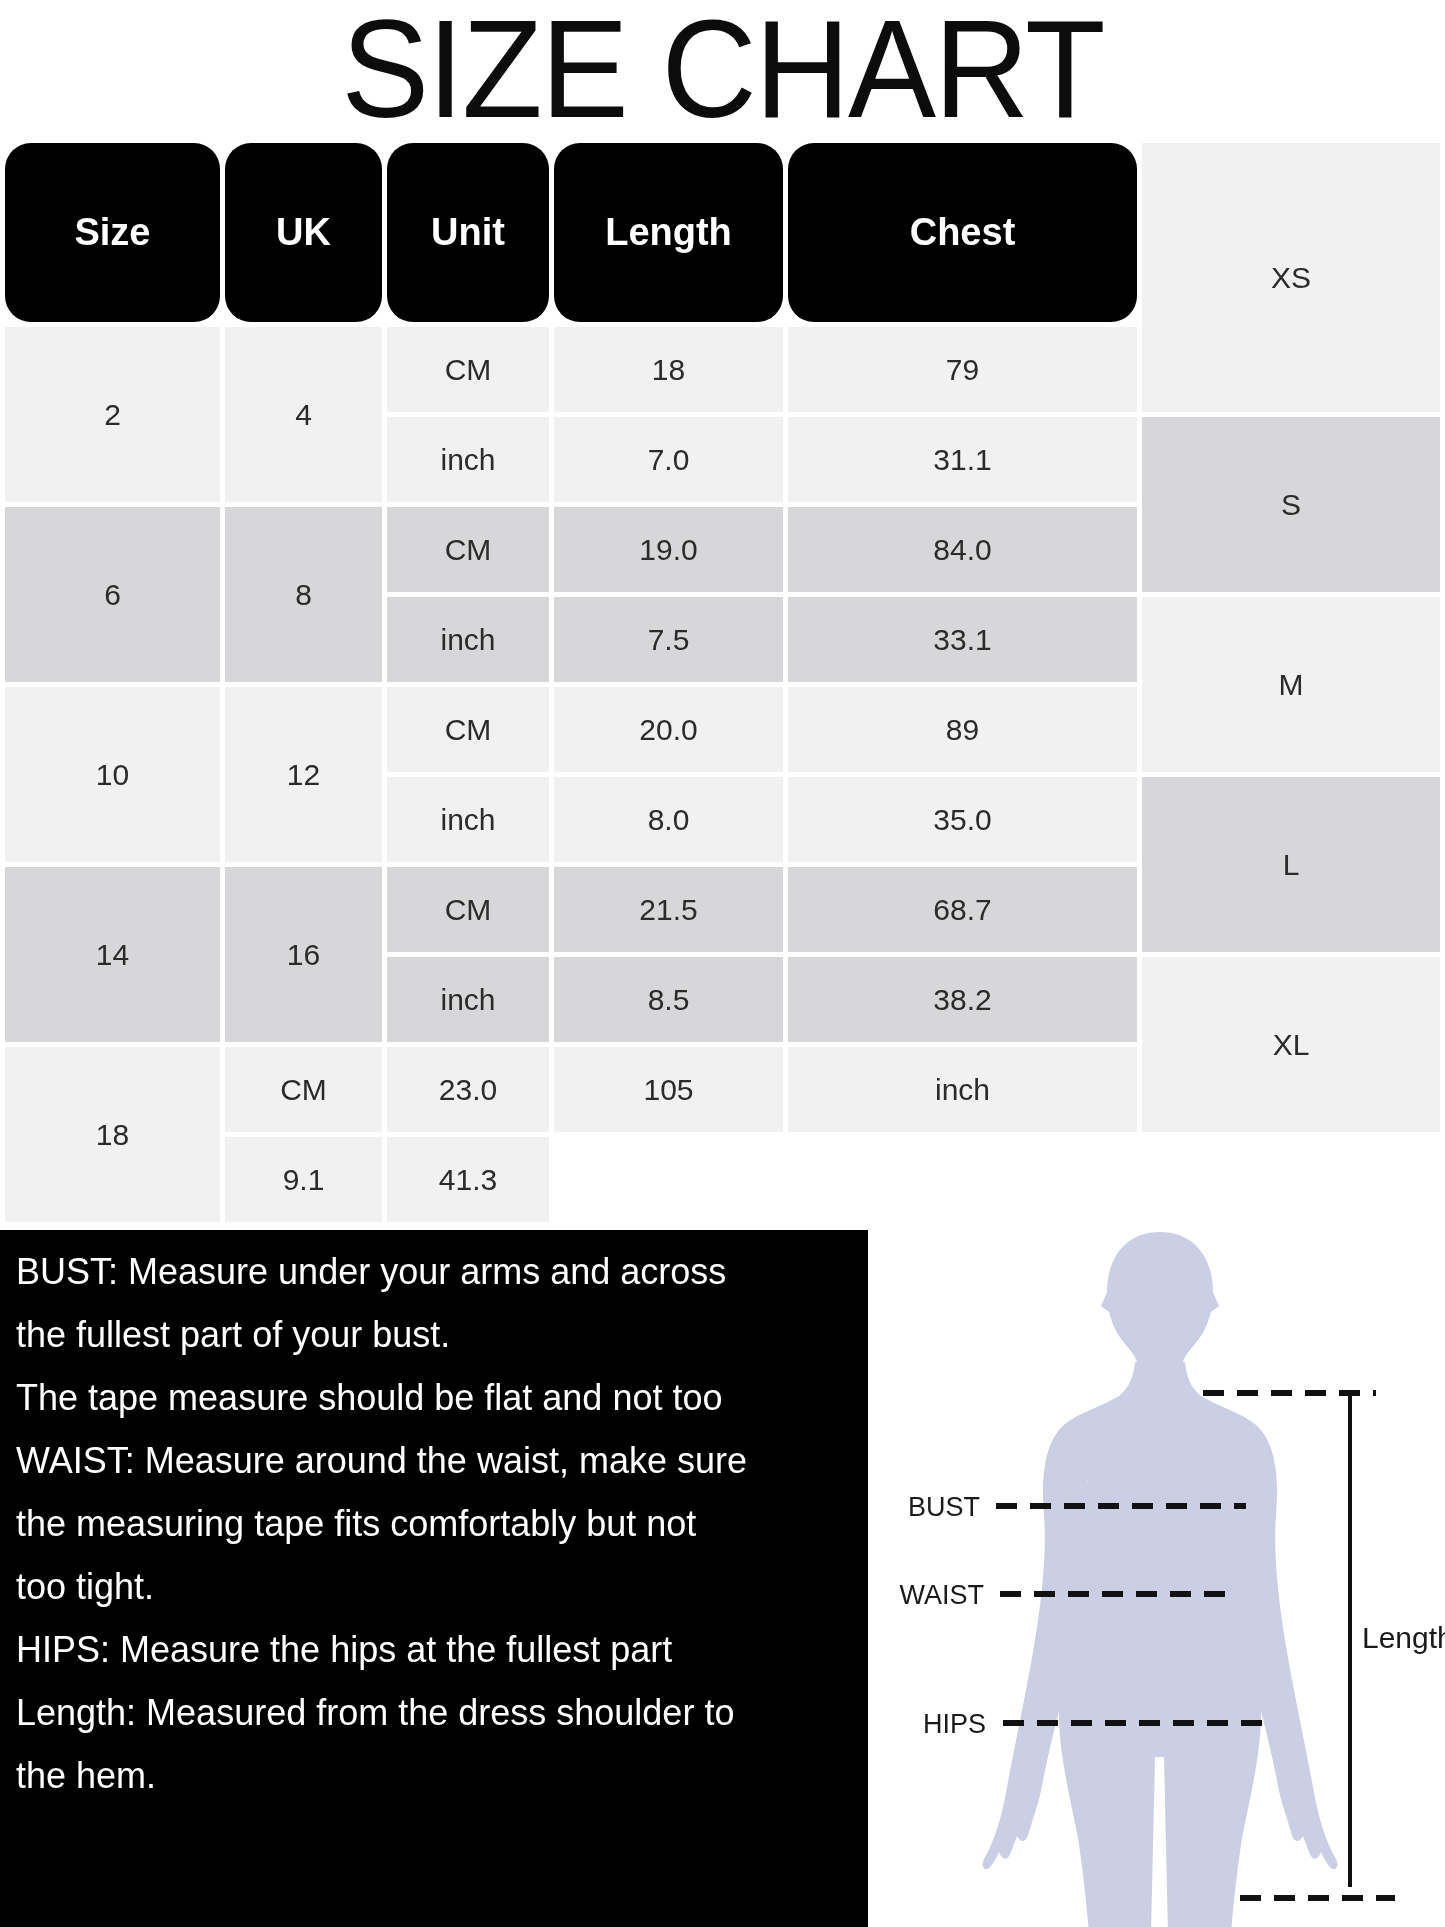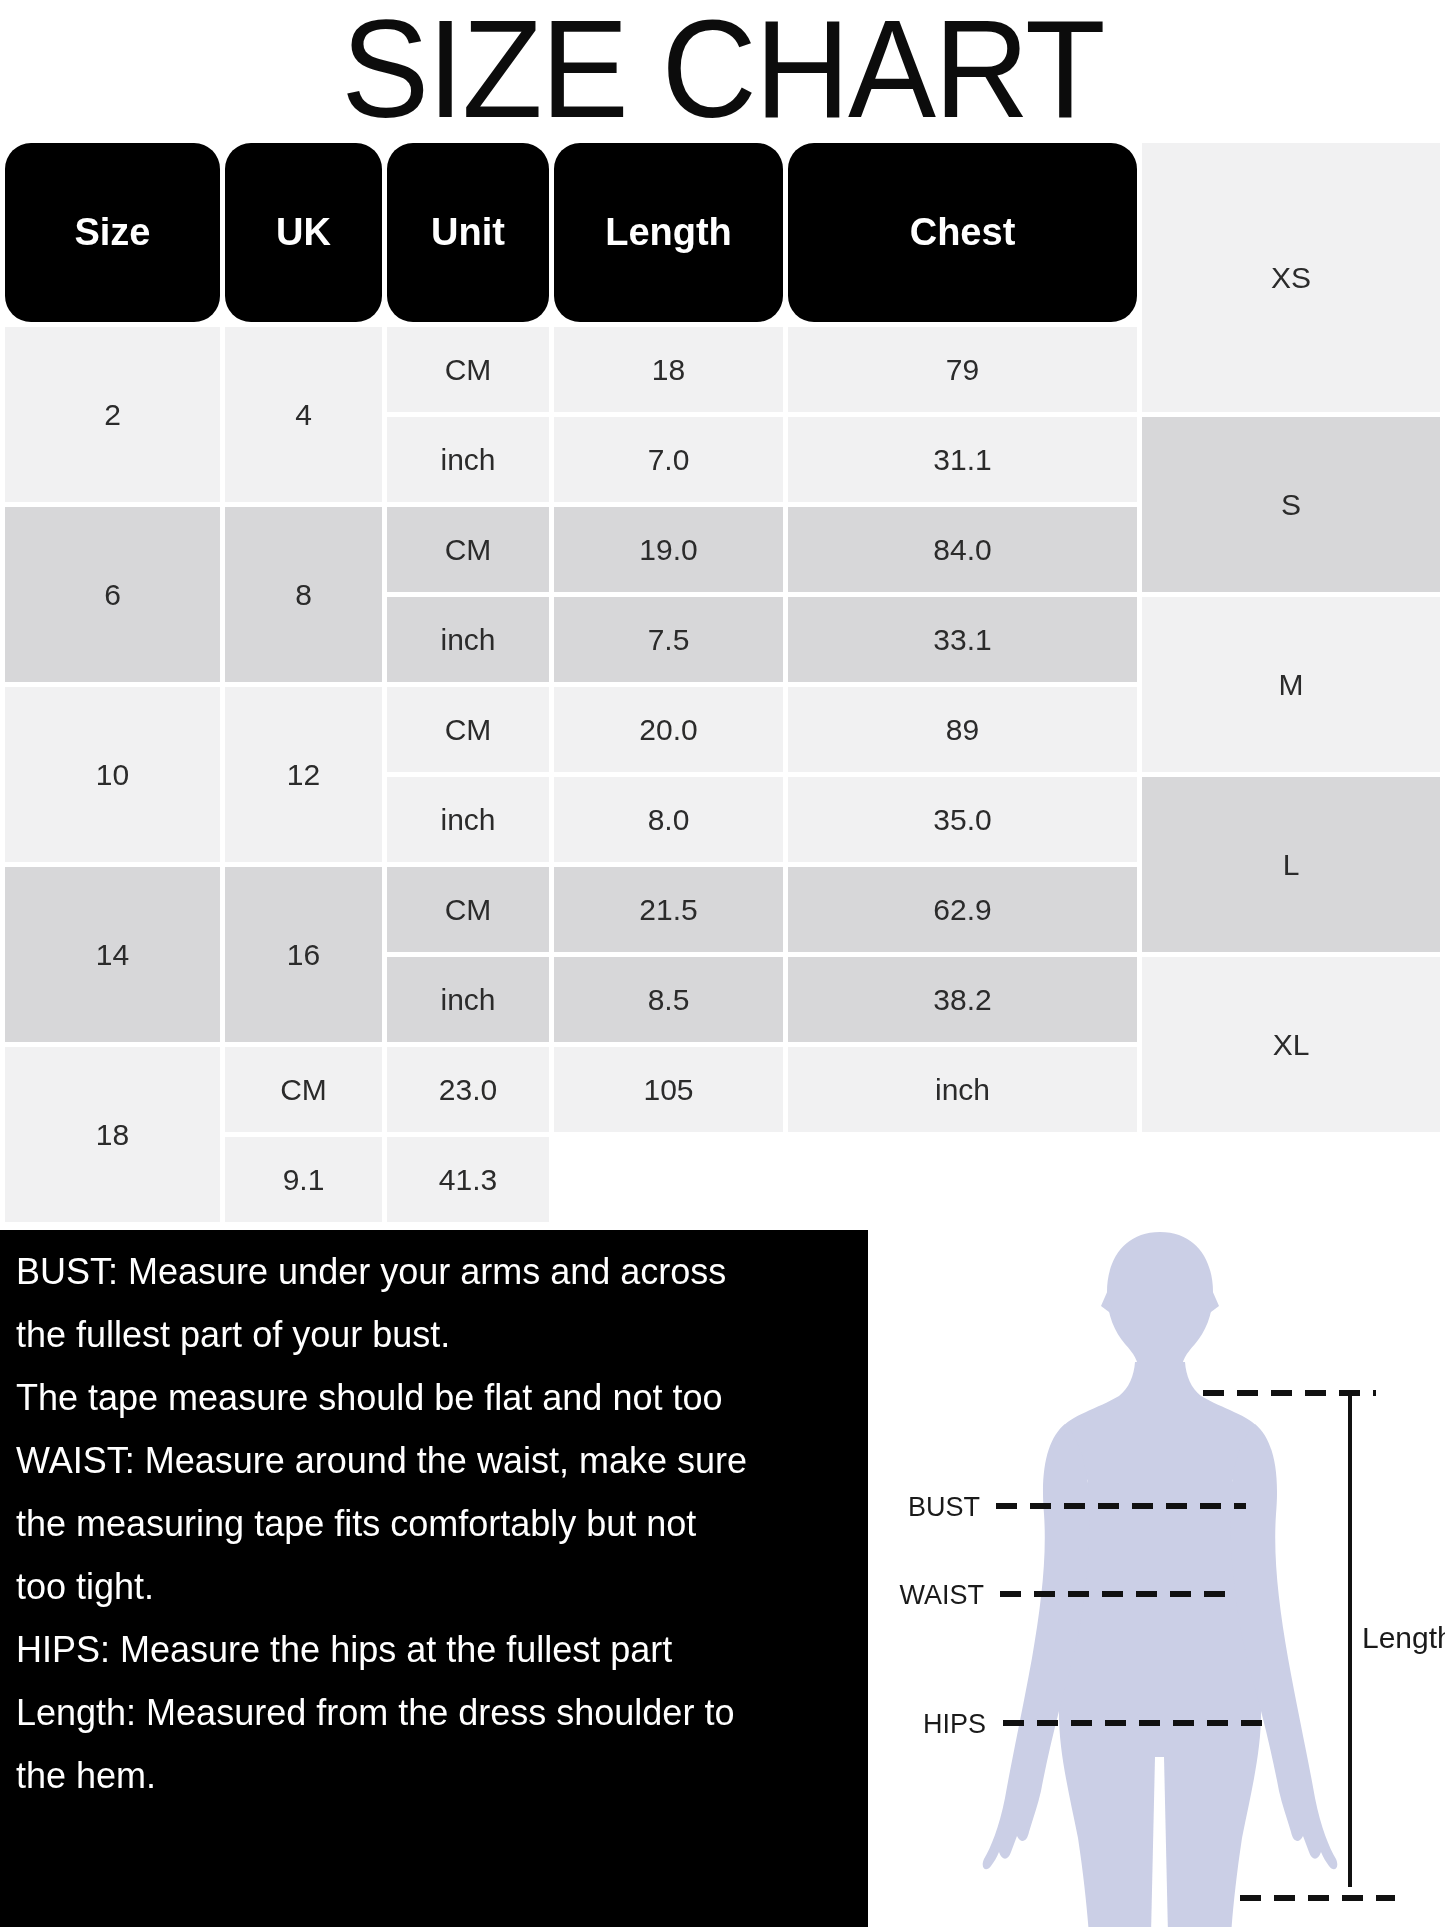--- a/index.html
+++ b/index.html
@@ -95,21 +95,21 @@
   <div class="cell light">89</div>
   <div class="cell light">inch</div>
   <div class="cell light">8.0</div>
   <div class="cell light">35.0</div>
 
   <div class="cell dark span2">L</div>
   <div class="cell dark span2">14</div>
   <div class="cell dark span2">16</div>
   <div class="cell dark">CM</div>
   <div class="cell dark">21.5</div>
-  <div class="cell dark">62.9</div>
+  <div class="cell dark">68.7</div>
   <div class="cell dark">inch</div>
   <div class="cell dark">8.5</div>
   <div class="cell dark">38.2</div>
 
   <div class="cell light span2">XL</div>
   <div class="cell light span2">18</div>
   <div class="cell light">CM</div>
   <div class="cell light">23.0</div>
   <div class="cell light">105</div>
   <div class="cell light">inch</div>

